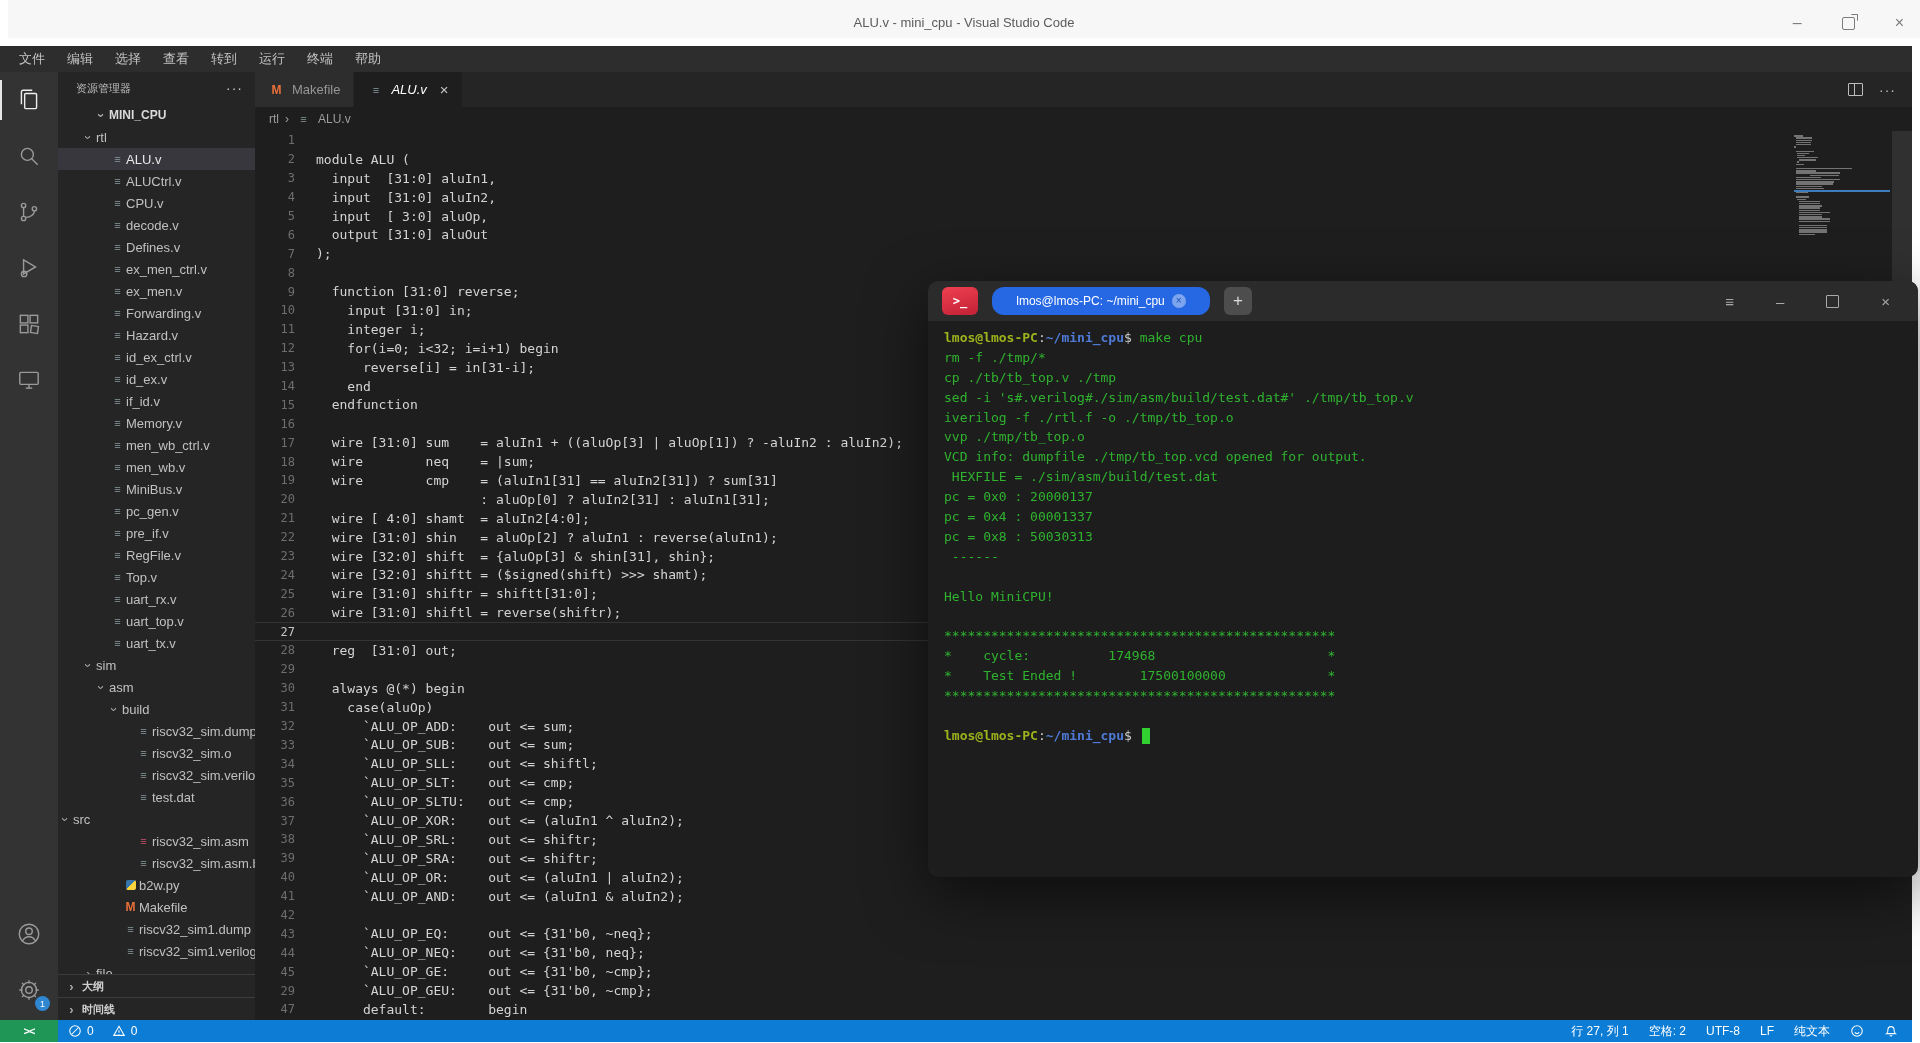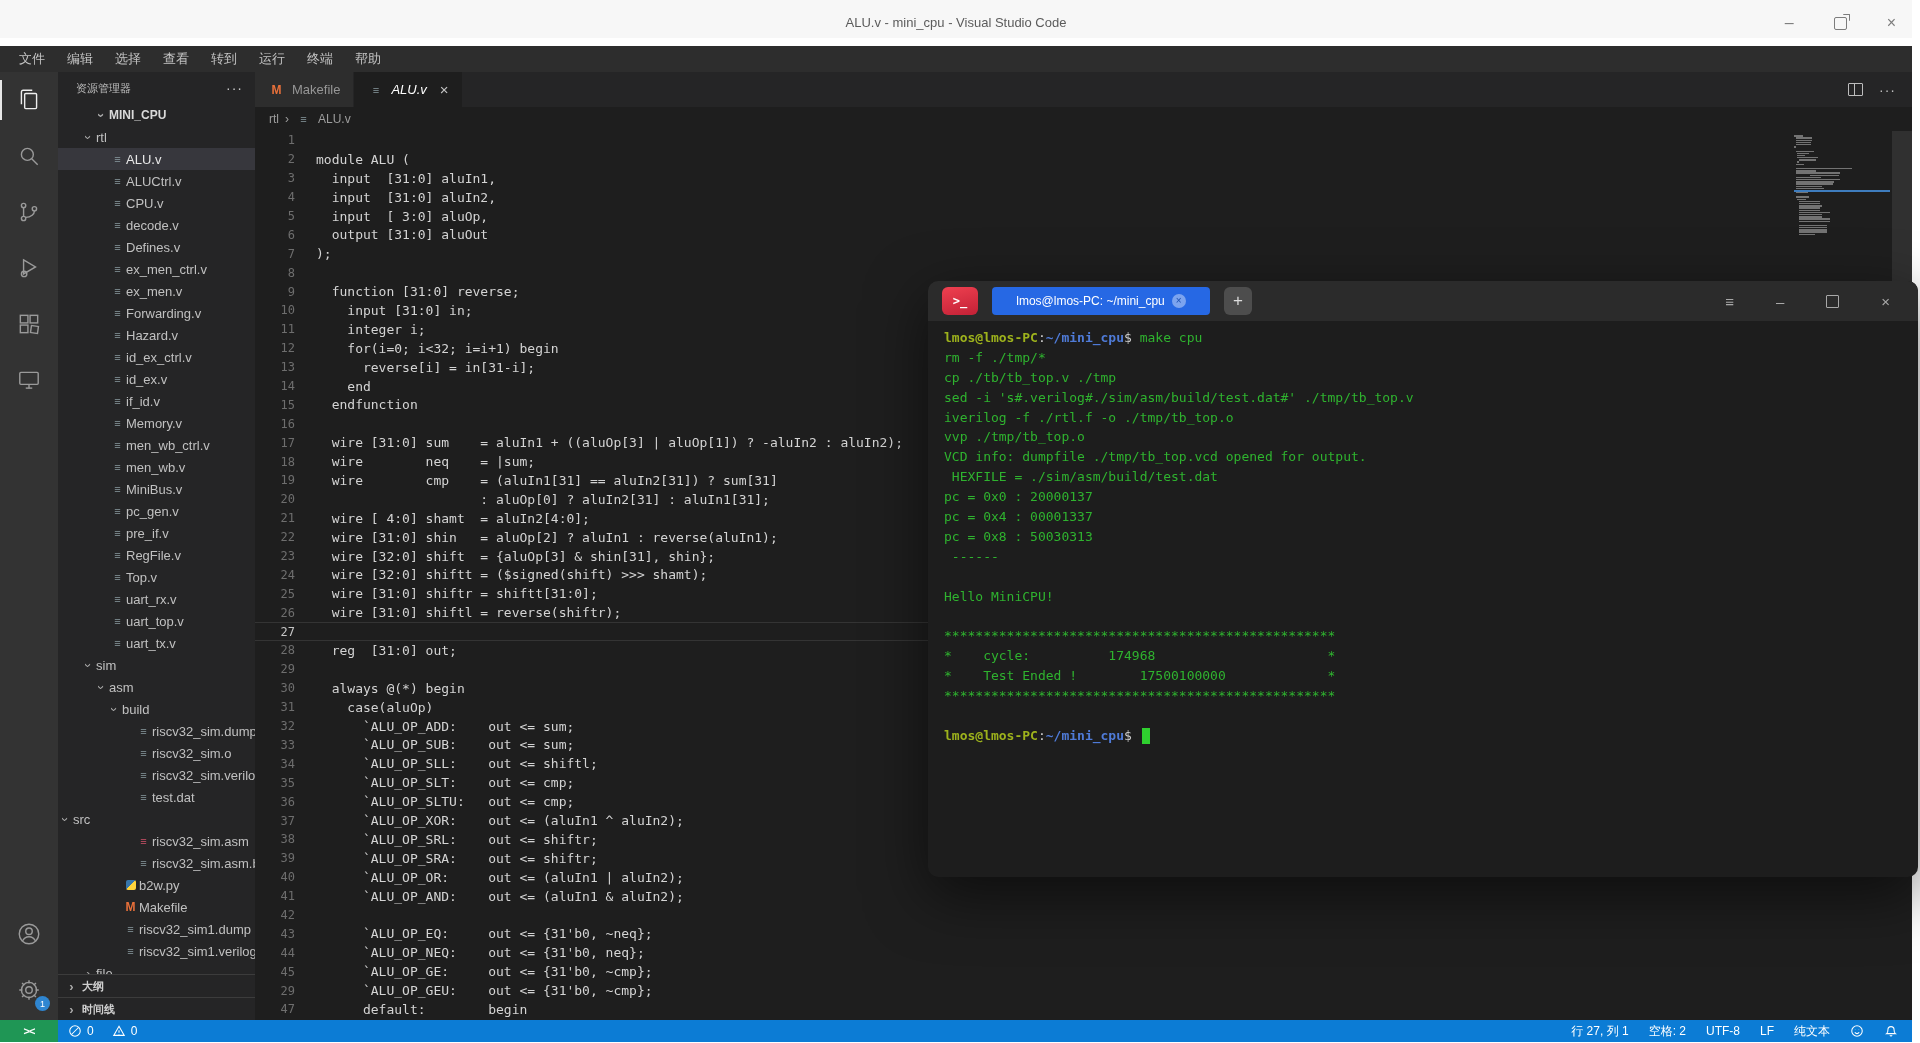--- a/index.html
+++ b/index.html
@@ -1,18 +1,18 @@
 <!DOCTYPE html>
 <html><head>
 <meta charset="utf-8">
 <style>
   html,body{margin:0;padding:0;background:#fff;font-family:"Liberation Sans","DejaVu Sans",sans-serif;}
   .screen{position:relative;width:1920px;height:1043px;background:#ffffff;overflow:hidden;}
   
-  .titlebar{position:absolute;left:0;top:0;width:1912px;height:38px;background:#f7f7f7;}
+  .titlebar{position:absolute;left:8px;top:0;width:1912px;height:38px;background:#f7f7f7;}
   .title-text{position:absolute;left:0;top:15px;width:100%;text-align:center;font-size:13px;color:#5b5b5b;}
   .win-controls{position:absolute;right:16px;top:0;height:46px;display:flex;align-items:center;gap:40px;color:#7c7c7c;}
   .wc{font-size:16px;line-height:1;cursor:default;}
   .wc-max{width:11px;height:11px;border:1.5px solid #7c7c7c;border-radius:2px;position:relative;}
   .wc-max::after{content:"";position:absolute;right:-4px;top:-4px;width:6px;height:6px;border-top:1.5px solid #7c7c7c;border-right:1.5px solid #7c7c7c;border-radius:1px;}
   
   .menubar{position:absolute;left:0;top:46px;width:1912px;height:26px;background:#2d2d2d;display:flex;align-items:center;padding-left:8px;box-sizing:border-box;}
   .menu-item{color:#c3c3c3;font-size:13px;padding:0 11px;height:100%;display:flex;align-items:center;}
   
   .activitybar{position:absolute;left:0;top:72px;width:58px;height:948px;background:#333333;}
@@ -59,21 +59,21 @@
   .code-row.cur .ln{color:#c6c6c6;}
   .minimap{position:absolute;right:22px;top:61px;width:96px;}
   .mm-line{height:2.2px;position:relative;}
   .mm-bar{position:absolute;top:0;height:1.4px;background:rgba(255,255,255,0.38);}
   .mm-line.cur{background:#3e7cbd;}
   .scrollbar{position:absolute;right:0;top:59px;width:20px;height:745px;background:rgba(121,121,121,0.2);}
   
   .terminal{position:absolute;left:928px;top:281px;width:990px;height:596px;border-radius:10px;overflow:hidden;background:#1d1d1d;box-shadow:0 18px 60px rgba(0,0,0,0.55);z-index:50;}
   .term-titlebar{height:40px;background:#2b2b2b;display:flex;align-items:center;padding:0 14px;gap:14px;}
   .term-icon{width:36px;height:28px;flex:none;border-radius:6px;background:linear-gradient(165deg,#ef4050,#c22136);color:#fff;font-family:"DejaVu Sans Mono",monospace;font-size:12px;font-weight:bold;display:flex;align-items:center;justify-content:center;}
-  .term-tab{width:218px;height:28px;background:#2668e4;border-radius:4px;color:#fff;font-size:12px;display:flex;align-items:center;justify-content:center;gap:7px;}
+  .term-tab{width:218px;height:28px;background:#2668e4;border-radius:12px;color:#fff;font-size:12px;display:flex;align-items:center;justify-content:center;gap:7px;}
   .term-tab-close{width:14px;height:14px;flex:none;border-radius:50%;background:rgba(255,255,255,0.4);color:#1c50b0;font-size:10px;line-height:1;display:flex;align-items:center;justify-content:center;}
   .term-add{width:28px;height:28px;border-radius:6px;background:#4d4d4d;color:#dddddd;font-size:17px;display:flex;align-items:center;justify-content:center;}
   .term-controls{margin-left:auto;display:flex;align-items:center;gap:42px;color:#a8a8a8;padding-right:14px;}
   .tc{font-size:15px;line-height:1;}
   .tc-max{width:11px;height:11px;border:1.5px solid #a8a8a8;border-radius:1px;}
   .term-body{padding:9px 0 0 16px;font-family:"DejaVu Sans Mono","Liberation Mono",monospace;font-size:13px;}
   .t-row{height:19.9px;white-space:pre;}
   .t-green{color:#2fb32f;}
   .t-user{color:#9db21c;font-weight:bold;}
   .t-path{color:#4f7bd8;font-weight:bold;}

